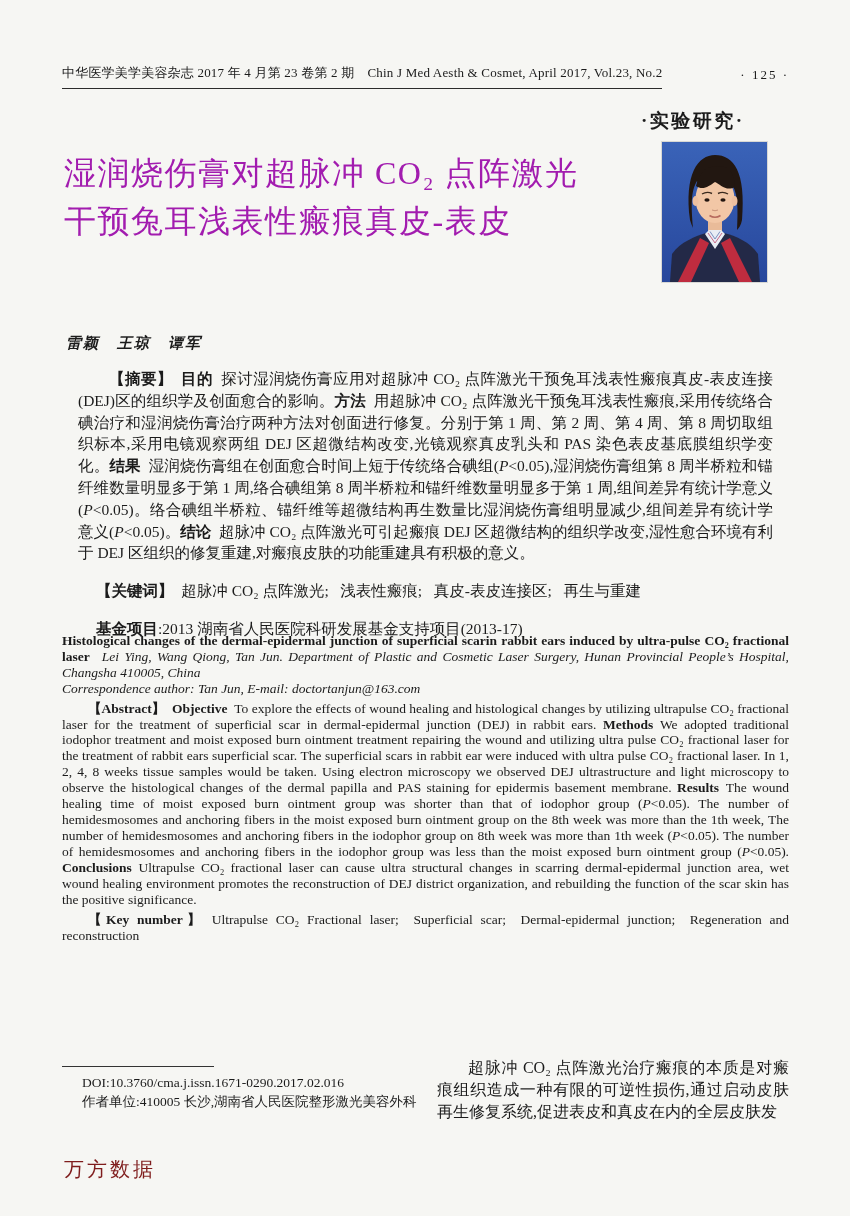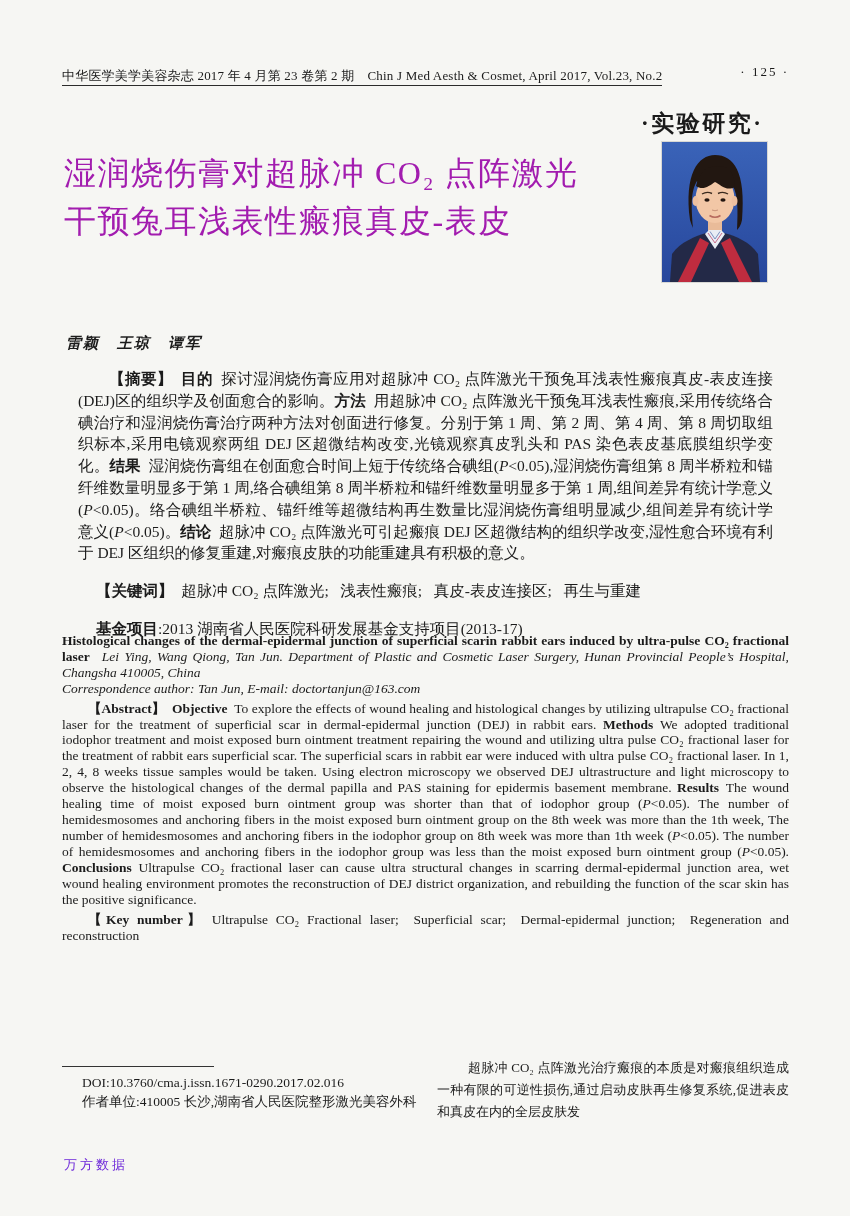--- a/index.html
+++ b/index.html
@@ -12,27 +12,27 @@
     color: #1b1b1b;
     font-family: "Liberation Serif", "DejaVu Serif", serif;
     overflow: hidden;
   }
   
   .header {
     position: absolute; left: 62px; top: 64px; width: 727px;
     display: flex; justify-content: space-between; align-items: flex-end;
     font-size: 13px;
   }
-  .header-journal { border-bottom: 1.5px solid #2b2b2b; padding-bottom: 0; letter-spacing: 0.2px; white-space: nowrap; }
+  .header-journal { border-bottom: 1.5px solid #2b2b2b; padding-bottom: 6px; letter-spacing: 0.2px; white-space: nowrap; }
   .hj-en { margin-left: 13px; }
   .header-pageno { padding-bottom: 6px; letter-spacing: 2px; white-space: nowrap; }
   
   .badge {
     position: absolute; left: 641px; top: 108px;
-    font-size: 23px; font-weight: 700; letter-spacing: 2.5px; white-space: nowrap;
+    font-size: 19px; font-weight: 700; letter-spacing: 2.5px; white-space: nowrap;
   }
   
   .photo { position: absolute; left: 662px; top: 142px; width: 105px; height: 140px; box-shadow: 0 0 0 1px #d8d8d4; }
   .photo svg { display: block; width: 100%; height: 100%; }
   
   .title {
     position: absolute; left: 64px; top: 150px; margin: 0;
     font-size: 32px; font-weight: 400; line-height: 47.5px;
     letter-spacing: 1.5px; color: #a21caf; white-space: nowrap;
   }
@@ -63,26 +63,26 @@
   
   .bottom {
     position: absolute; left: 62px; top: 1054px; width: 727px;
     display: flex; justify-content: space-between;
   }
   .footnote { width: 362px; font-size: 13.5px; line-height: 18.5px; padding-top: 12px; }
   .fn-rule { width: 152px; border-top: 1.5px solid #333; margin: 0 0 7px 0; }
   .fn-line { padding-left: 20px; white-space: nowrap; }
   .body-intro {
     width: 352px; margin: 0; padding-top: 3px;
-    font-size: 13px; line-height: 22px; text-indent: 31px; text-align: justify;
+    font-size: 16px; line-height: 22px; text-indent: 31px; text-align: justify;
   }
   
   .watermark {
     position: absolute; left: 64px; top: 1156px;
-    font-size: 13px; color: #6d28d9; letter-spacing: 3px;
+    font-size: 20px; color: #7f1d1d; letter-spacing: 3px;
   }
 </style>
 </head>
 <body>
 
 <div class="page">
 
   <div class="header">
     <div class="header-journal">
       <span>中华医学美学美容杂志 2017 年 4 月第 23 卷第 2 期</span><span class="hj-en">Chin J Med Aesth &amp; Cosmet, April 2017, Vol.23, No.2</span>

